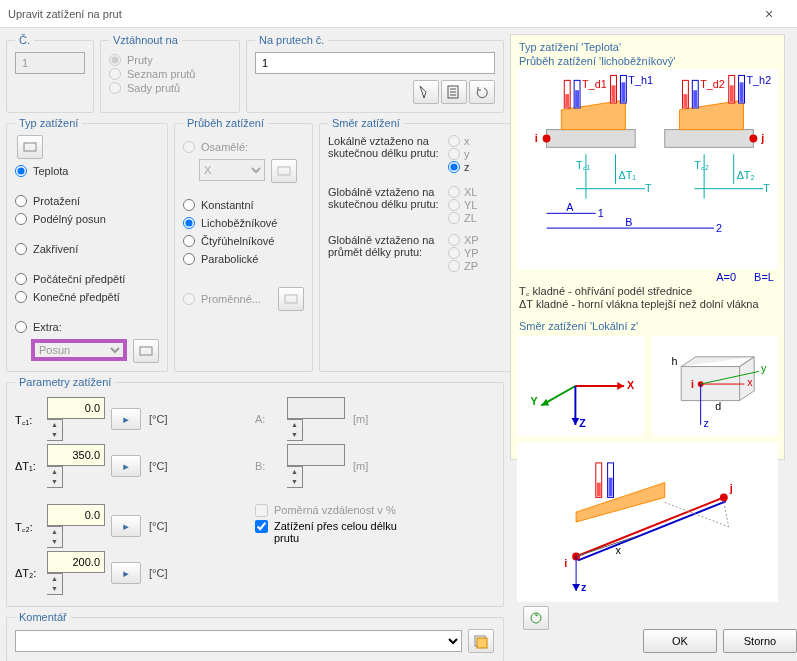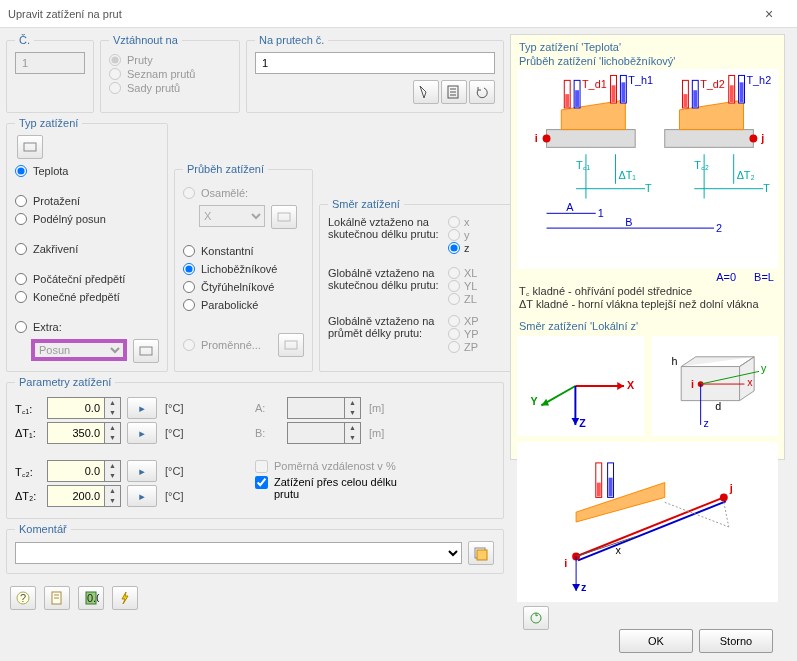--- a/index.html
+++ b/index.html
@@ -13,51 +13,51 @@
 fieldset { border: 1px solid #d8d8d8; border-radius: 2px; padding: 6px 8px 8px 8px; background: #f0f0f0; }
 legend { color: #3a6ea5; font-size: 11px; padding: 0 4px; }
 .numbox { background: #fff; border: 1px solid #aaa; height: 22px; width: 70px; padding: 2px 6px; text-align: right; }
 .radio-row { display: flex; align-items: center; gap: 6px; margin: 2px 0; }
 input[type=radio] { width: 12px; height: 12px; }
 .radio-label { color: #333; }
 .radio-label.disabled { color: #999; }
 .iconbtn { width: 26px; height: 24px; border: 1px solid #bbb; background: linear-gradient(#fff,#e6e6e6); border-radius: 2px; display: inline-flex; align-items: center; justify-content: center; margin-left: 2px; }
 .iconbtn svg { width: 16px; height: 16px; }
 .naprutech-input { flex: 1; background: #fff; border: 1px solid #aaa; height: 22px; padding: 2px 6px; }
-.row2 { display: flex; gap: 6px; align-items: flex-end; }
+.row2 { display: flex; gap: 6px; }
 .typbox { width: 160px; }
 .prubehbox { width: 152px; }
 .smerbox { flex: 1; }
 .typbox .radio-row { margin: 6px 0; }
 .prubehbox .radio-row { margin: 6px 0; }
 .sel { height: 22px; border: 1px solid #aaa; background: #eee; color: #888; width: 66px; }
 .small-sel { height: 22px; width: 96px; border: 4px solid #a21caf; background: #eee; color: #777; }
 .param-row { display: flex; align-items: center; margin: 3px 0; gap: 4px; }
 .param-label { width: 28px; }
-.spinbox { display: inline-flex; }
+.spinbox { display: inline-flex; flex-direction: column; }
 .spinbox input { width: 58px; height: 22px; border: 1px solid #888; text-align: right; padding-right: 4px; background: #ffffe8; }
 .spinbox .spin { width: 16px; height: 22px; border: 1px solid #888; border-left: none; background: #eee; display: flex; flex-direction: column; }
 .spinbox .spin div { flex:1; font-size: 7px; text-align:center; line-height: 9px; color:#555; }
 .unitbtn { width: 30px; height: 22px; border: 1px solid #bbb; background: linear-gradient(#fff,#e6e6e6); border-radius:2px; display:inline-flex; align-items:center; justify-content:center; color:#3a6ea5; margin-left: 2px;}
 .unit { margin-left: 4px; color: #444; }
 .smer-block { margin-bottom: 10px; }
 .smer-block .desc { width: 120px; display: inline-block; vertical-align: top; color:#333; }
 .smer-opts { display: inline-flex; flex-direction: column; gap: 1px; width: 90px; }
 .smer-opts2 { display: inline-flex; flex-direction: column; gap: 1px; }
 .smer-row { display:flex; align-items:center; gap:4px; }
 .param-grid { display: flex; gap: 40px; }
 .params-left { width: 200px; }
 .params-right { }
 .checkbox-row { display:flex; align-items:flex-start; gap:6px; margin:3px 0; }
 .komentar-input { width: 447px; height: 22px; border: 1px solid #aaa; background:#fff; }
 .bottom-icons { display:flex; gap:6px; padding: 6px 8px; align-items:center; }
 .preview { background: #ffffe8; border: 1px solid #d8d8d8; height: 426px; padding: 4px; }
 .preview .hdr { color:#3a6ea5; margin: 2px 4px; }
 .preview .diagram { background:#fff; border:none; margin:2px; position:relative; }
-.footer-btns { position:absolute; bottom:8px; right:24px; display:flex; gap:6px; }
+.footer-btns { position:absolute; bottom:8px; right:0; display:flex; gap:6px; }
 .btn { width: 74px; height: 24px; border:1px solid #999; background: linear-gradient(#fff,#e6e6e6); border-radius:2px; }
 .disabled-input { background:#eee !important; color:#999; }
 </style>
 </head>
 <body>
 
 <div class="titlebar">
   <span>Upravit zatížení na prut</span>
   <span class="close">×</span>
 </div>

